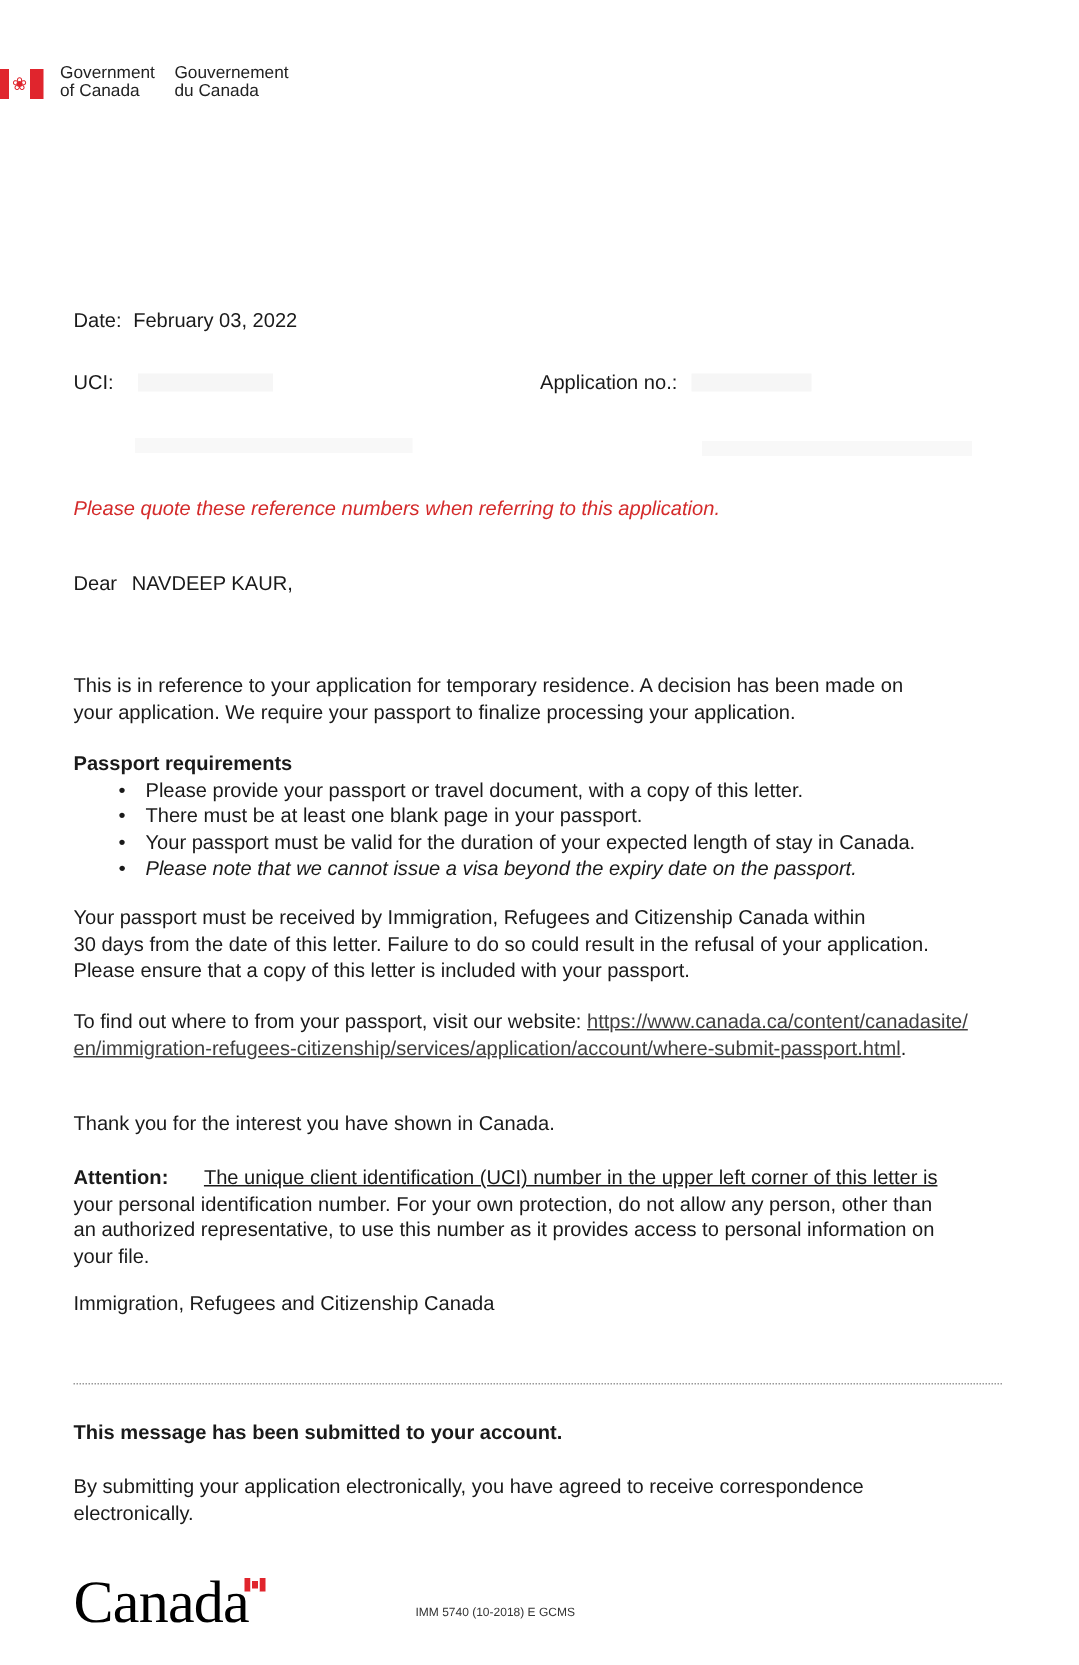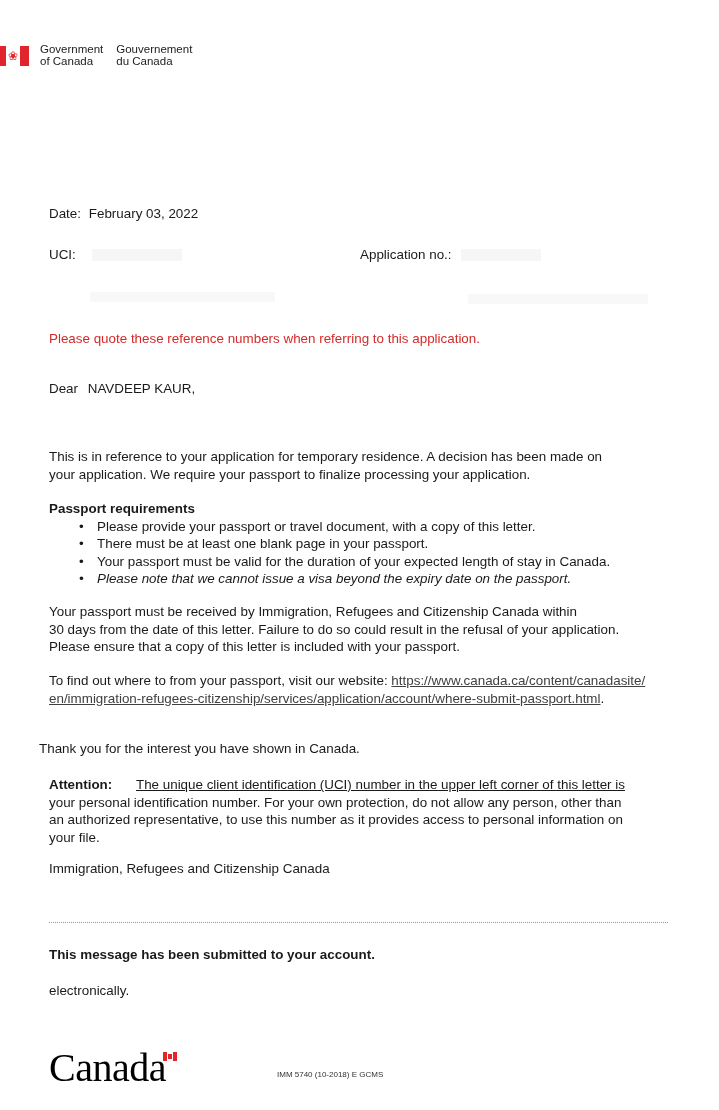--- a/index.html
+++ b/index.html
@@ -11,21 +11,21 @@
     .flag .bar { width: 6px; height: 20px; background: #e0252d; }
     .flag .mid { width: 14px; height: 20px; background: #fff; display: flex; align-items: center; justify-content: center; color: #e0252d; font-size: 12px; line-height: 1; }
     .flag .bar.right { width: 9px; }
     .sig { margin-left: 11px; font-size: 11.5px; line-height: 12px; color: #222; }
     .sig2 { margin-left: 13px; font-size: 11.5px; line-height: 12px; color: #222; }
 
     .abs { position: absolute; }
     .line { white-space: nowrap; }
     .redacted { display: inline-block; height: 12px; background: #f6f6f6; vertical-align: middle; }
 
-    .red-note { color: #d42a2a; font-size: 13.4px; }
+    .red-note { color: #d42a2a; font-style: italic; font-size: 13.4px; }
     .para { position: absolute; left: 49px; width: 650px; line-height: 17.5px; font-size: 13.4px; }
     .bold { font-weight: bold; }
     ul.reqs { list-style: none; margin-left: 28px; }
     ul.reqs li { position: relative; padding-left: 20px; line-height: 17.5px; }
     ul.reqs li::before { content: "•"; position: absolute; left: 2px; top: 0; }
     ul.reqs li.it { font-style: italic; }
     a.link { color: #404040; text-decoration: underline; }
     .dotted { position: absolute; left: 49px; top: 922px; width: 619px; border-top: 1px dotted #999; }
 
     .canada-wordmark { position: absolute; left: 49px; top: 1046px; font-family: "Liberation Serif", serif; font-size: 40px; color: #000000; letter-spacing: -0.5px; line-height: 44px; }
@@ -103,39 +103,40 @@
 
 <div class="para" style="top:672px; width:660px;">
   <div class="line">
     <span>To find out where to from your passport, visit our website: </span><a class="link">https://www.canada.ca/content/canadasite/</a>
   </div>
   <div class="line">
     <a class="link">en/immigration-refugees-citizenship/services/application/account/where-submit-passport.html</a><span>.</span>
   </div>
 </div>
 
-<div class="abs line" style="left:39px; top:741px;">Thank you for the interest you have shown in Canada.</div>
+<div class="abs line" style="left:49px; top:741px;">Thank you for the interest you have shown in Canada.</div>
 
 <div class="para" style="top:776px;">
   <div class="line">
     <span class="bold">Attention:</span>
     <span style="margin-left:20px;text-decoration:underline;">The unique client identification (UCI) number in the upper left corner of this letter is</span>
   </div>
   <div>your personal identification number. For your own protection, do not allow any person, other than</div>
   <div>an authorized representative, to use this number as it provides access to personal information on</div>
   <div>your file.</div>
 </div>
 
 <div class="abs line" style="left:49px; top:861px;">Immigration, Refugees and Citizenship Canada</div>
 
 <div class="dotted"></div>
 
 <div class="abs line" style="left:49px; top:947px;font-weight:bold;">This message has been submitted to your account.</div>
 
 <div class="para" style="top:982px;">
+  <div>By submitting your application electronically, you have agreed to receive correspondence</div>
   <div>electronically.</div>
 </div>
 
 <div class="canada-wordmark">Canada</div>
 <div class="wm-flag">
   <span class="r"></span>
     <span class="w"></span>
     <span class="r"></span>
 </div>
 

